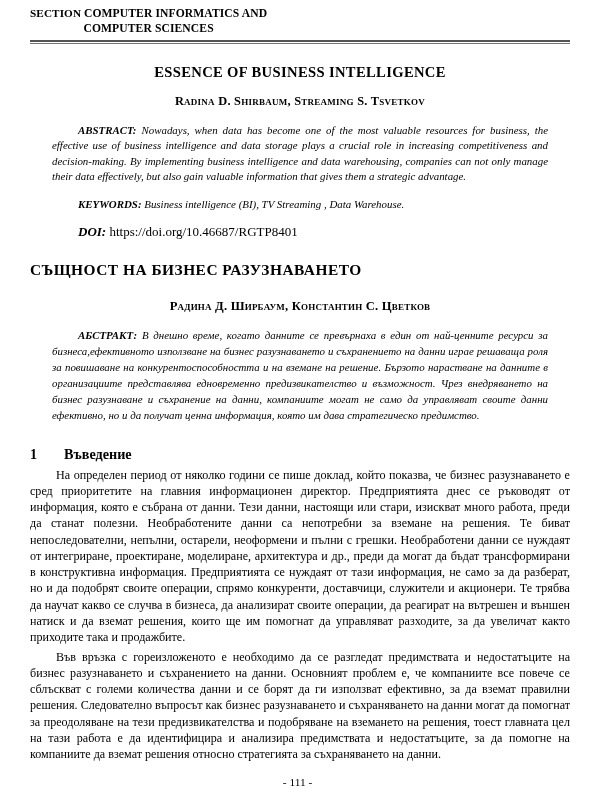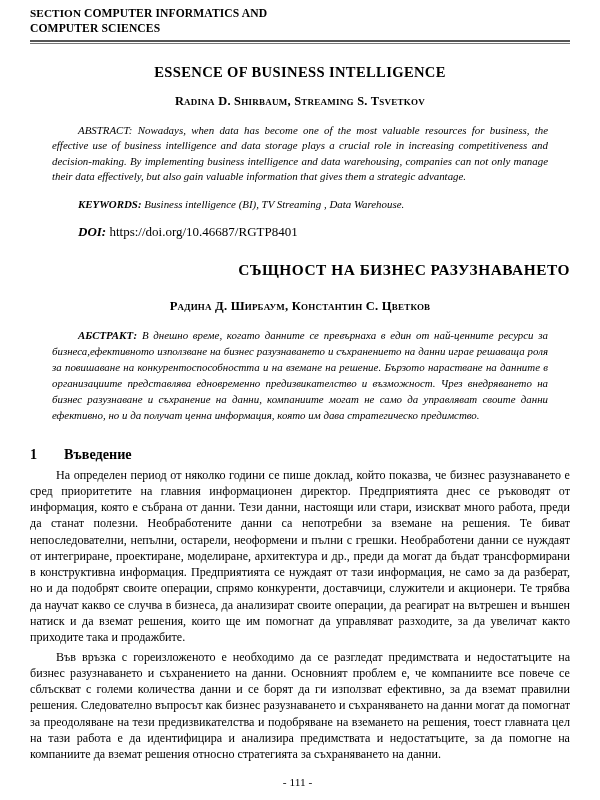--- a/index.html
+++ b/index.html
@@ -31,21 +31,21 @@
     font-size: 11.2px;
     line-height: 1.28;
     font-weight: bold;
   }
   .runhead-left {
     text-align: left;
     letter-spacing: 0.1px;
     max-width: 300px;
   }
   .runhead-right {
-    text-align: left;
+    text-align: center;
     letter-spacing: 0.1px;
     max-width: 250px;
   }
   .rh-small {
     font-variant: small-caps;
     font-size: 11.6px;
     font-weight: bold;
   }
   .rh-norm {
     font-weight: bold;
@@ -78,21 +78,21 @@
   .authors-en {
     text-align: center;
     font-size: 12.4px;
     font-weight: bold;
     font-variant: small-caps;
     letter-spacing: 0.25px;
     margin-top: 13px;
   }
 
   .title-bg {
-    text-align: right;
+    text-align: left;
     font-size: 15.4px;
     font-weight: bold;
     letter-spacing: 0.5px;
     margin-top: 20px;
   }
   .authors-bg {
     text-align: center;
     font-size: 12.6px;
     font-weight: bold;
     font-variant: small-caps;
@@ -103,21 +103,21 @@
   
   .abstract {
     font-style: italic;
     font-size: 10.9px;
     line-height: 1.42;
     text-align: justify;
     margin: 14px 22px 0 22px;
     text-indent: 26px;
   }
   .abstract b {
-    font-weight: normal;
+    font-weight: bold;
     font-style: italic;
   }
   .kw {
     font-style: italic;
     font-size: 10.9px;
     line-height: 1.4;
     text-align: left;
     margin: 12px 22px 0 22px;
     text-indent: 26px;
   }

